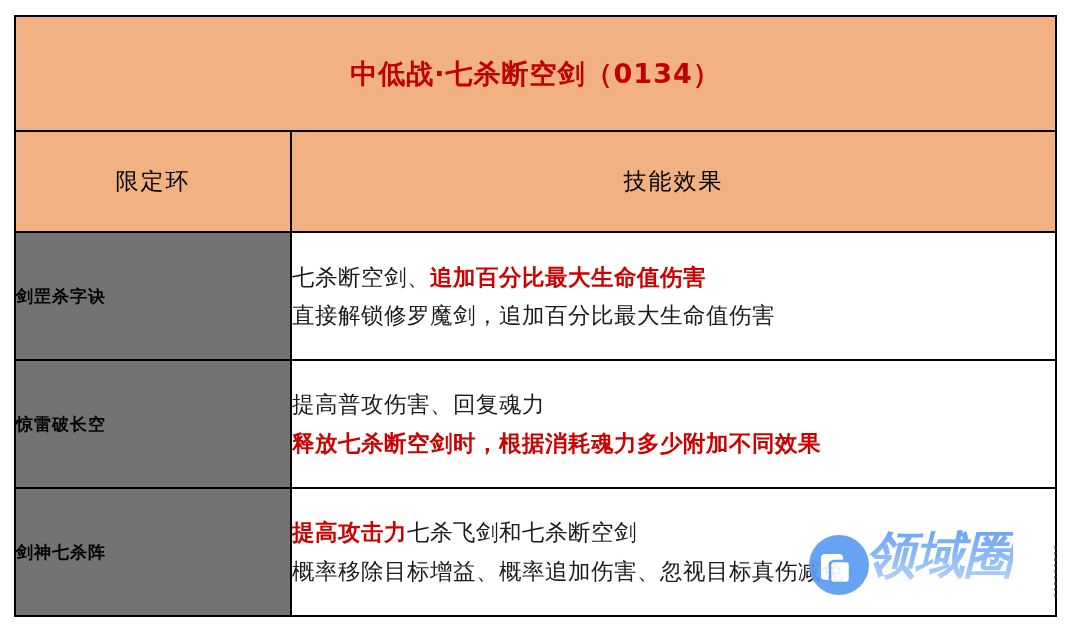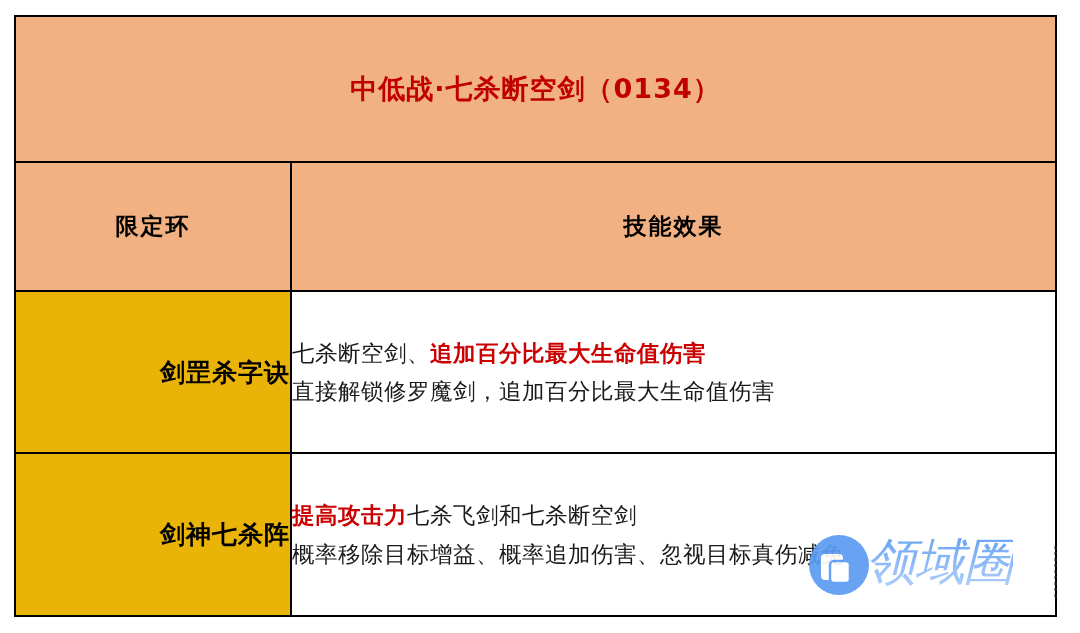--- a/index.html
+++ b/index.html
@@ -53,36 +53,36 @@
     line-height: 1.1;
   }
 
   
   .header-cell {
     background: #F2B183;
     text-align: center;
     height: 83px;
     color: #000000;
     font-size: 23px;
-    font-weight: bold;
+    font-weight: normal;
     letter-spacing: 2px;
   }
 
   
   .col-name {
     width: 276px;
   }
 
   
   .name-cell {
-    background: #eab308;
-    text-align: right;
+    background: #737373;
+    text-align: left;
     color: #000000;
     font-weight: bold;
-    font-size: 25px;
+    font-size: 17px;
     letter-spacing: 1px;
   }
   .effect-cell {
     background: #ffffff;
     padding: 0 0 0 12px;
     text-align: left;
   }
   .effect-line {
     font-size: 22.5px;
     color: #1a1a1a;
@@ -110,23 +110,23 @@
   .wm-logo {
     position: absolute;
     left: 0px;
     top: 6px;
     width: 62px;
     height: 62px;
   }
   .wm-text {
     position: absolute;
     left: 58px;
-    top: 7px;
+    top: 0;
     font-size: 50px;
-    font-weight: normal;
+    font-weight: bold;
     font-style: italic;
     letter-spacing: -1px;
     background: linear-gradient(180deg, #5B9BF3 0%, #7FB2F7 45%, #AECDFA 100%);
     -webkit-background-clip: text;
     background-clip: text;
     color: transparent;
     -webkit-text-fill-color: transparent;
     line-height: 1.1;
     white-space: nowrap;
     text-align: center;
@@ -160,20 +160,27 @@
         <td class="header-cell">限定环</td>
         <td class="header-cell">技能效果</td>
       </tr>
       <tr class="row-1">
         <td class="name-cell">剑罡杀字诀</td>
         <td class="effect-cell">
             <div class="effect-line"><span>七杀断空剑、</span><span class="hl">追加百分比最大生命值伤害</span></div>
             <div class="effect-line"><span>直接解锁修罗魔剑，追加百分比最大生命值伤害</span></div>
           </td>
       </tr>
+      <tr class="row-2">
+        <td class="name-cell">惊雷破长空</td>
+        <td class="effect-cell">
+            <div class="effect-line"><span>提高普攻伤害、回复魂力</span></div>
+            <div class="effect-line"><span class="hl">释放七杀断空剑时，根据消耗魂力多少附加不同效果</span></div>
+          </td>
+      </tr>
       <tr class="row-4">
         <td class="name-cell">剑神七杀阵</td>
         <td class="effect-cell">
             <div class="effect-line"><span class="hl">提高攻击力</span><span>七杀飞剑和七杀断空剑</span></div>
             <div class="effect-line"><span>概率移除目标增益、概率追加伤害、忽视目标真伤减免</span></div>
           </td>
       </tr>
     </tbody>
   </table>
 </div>

